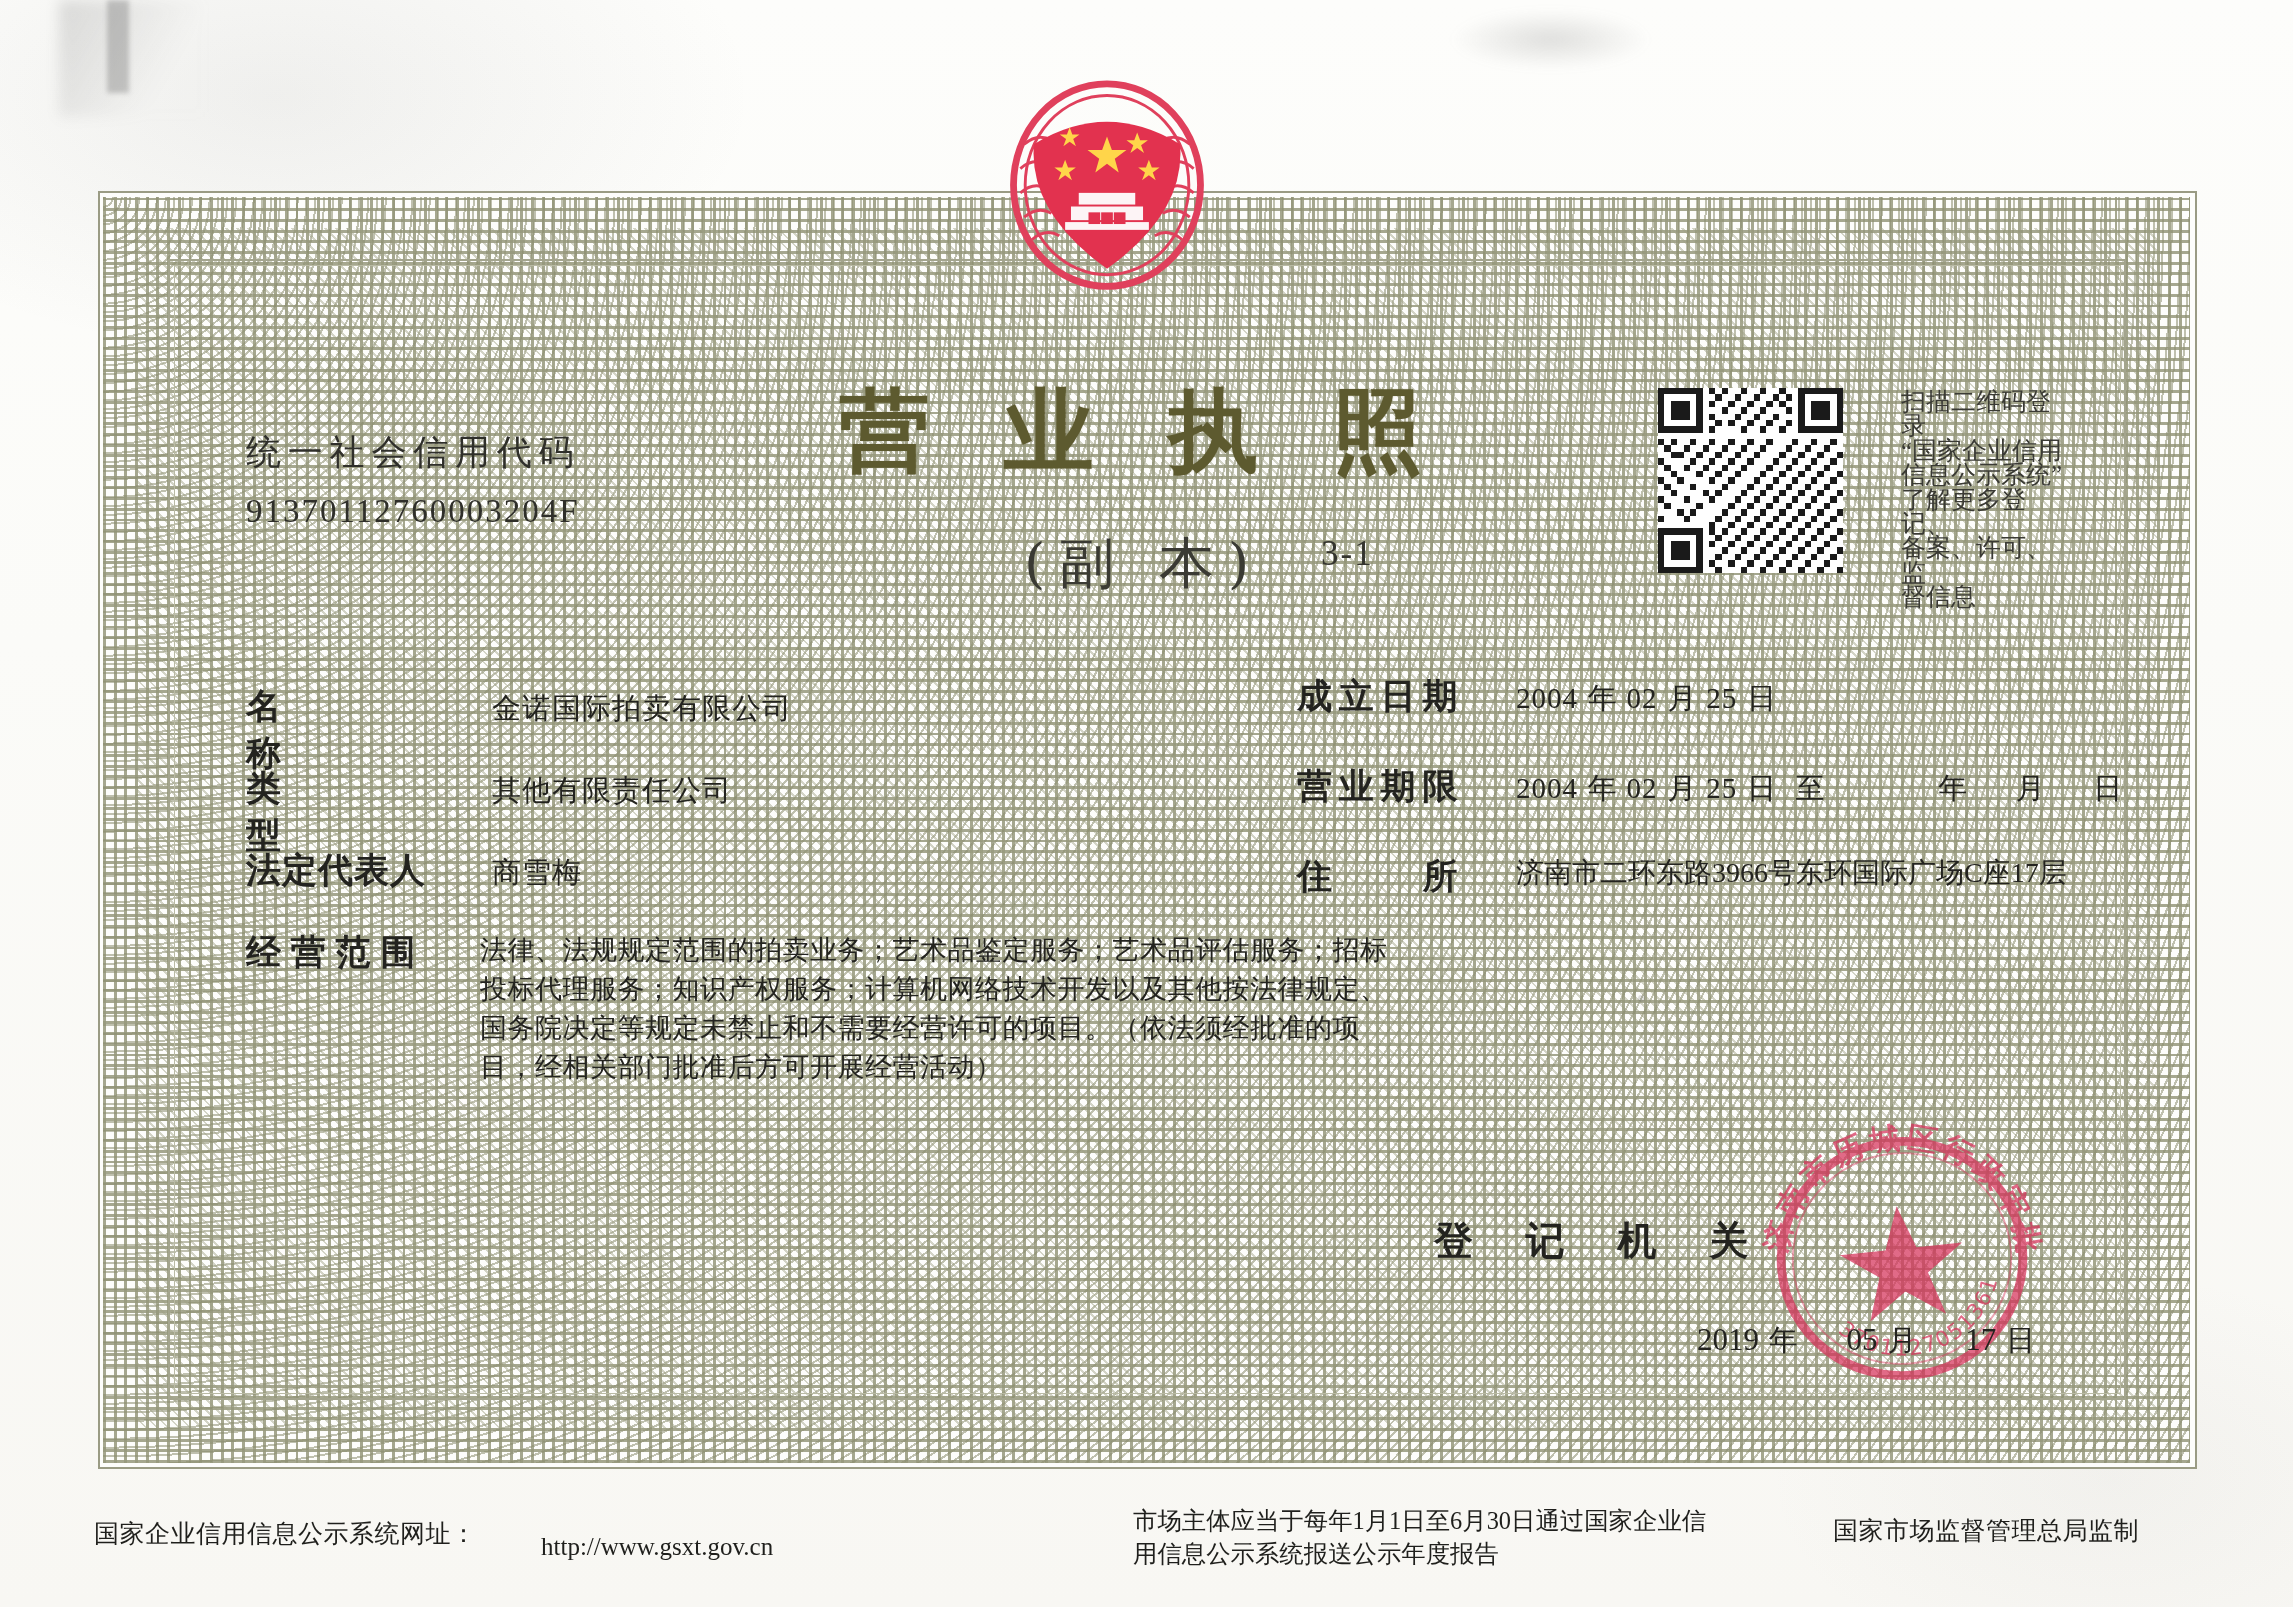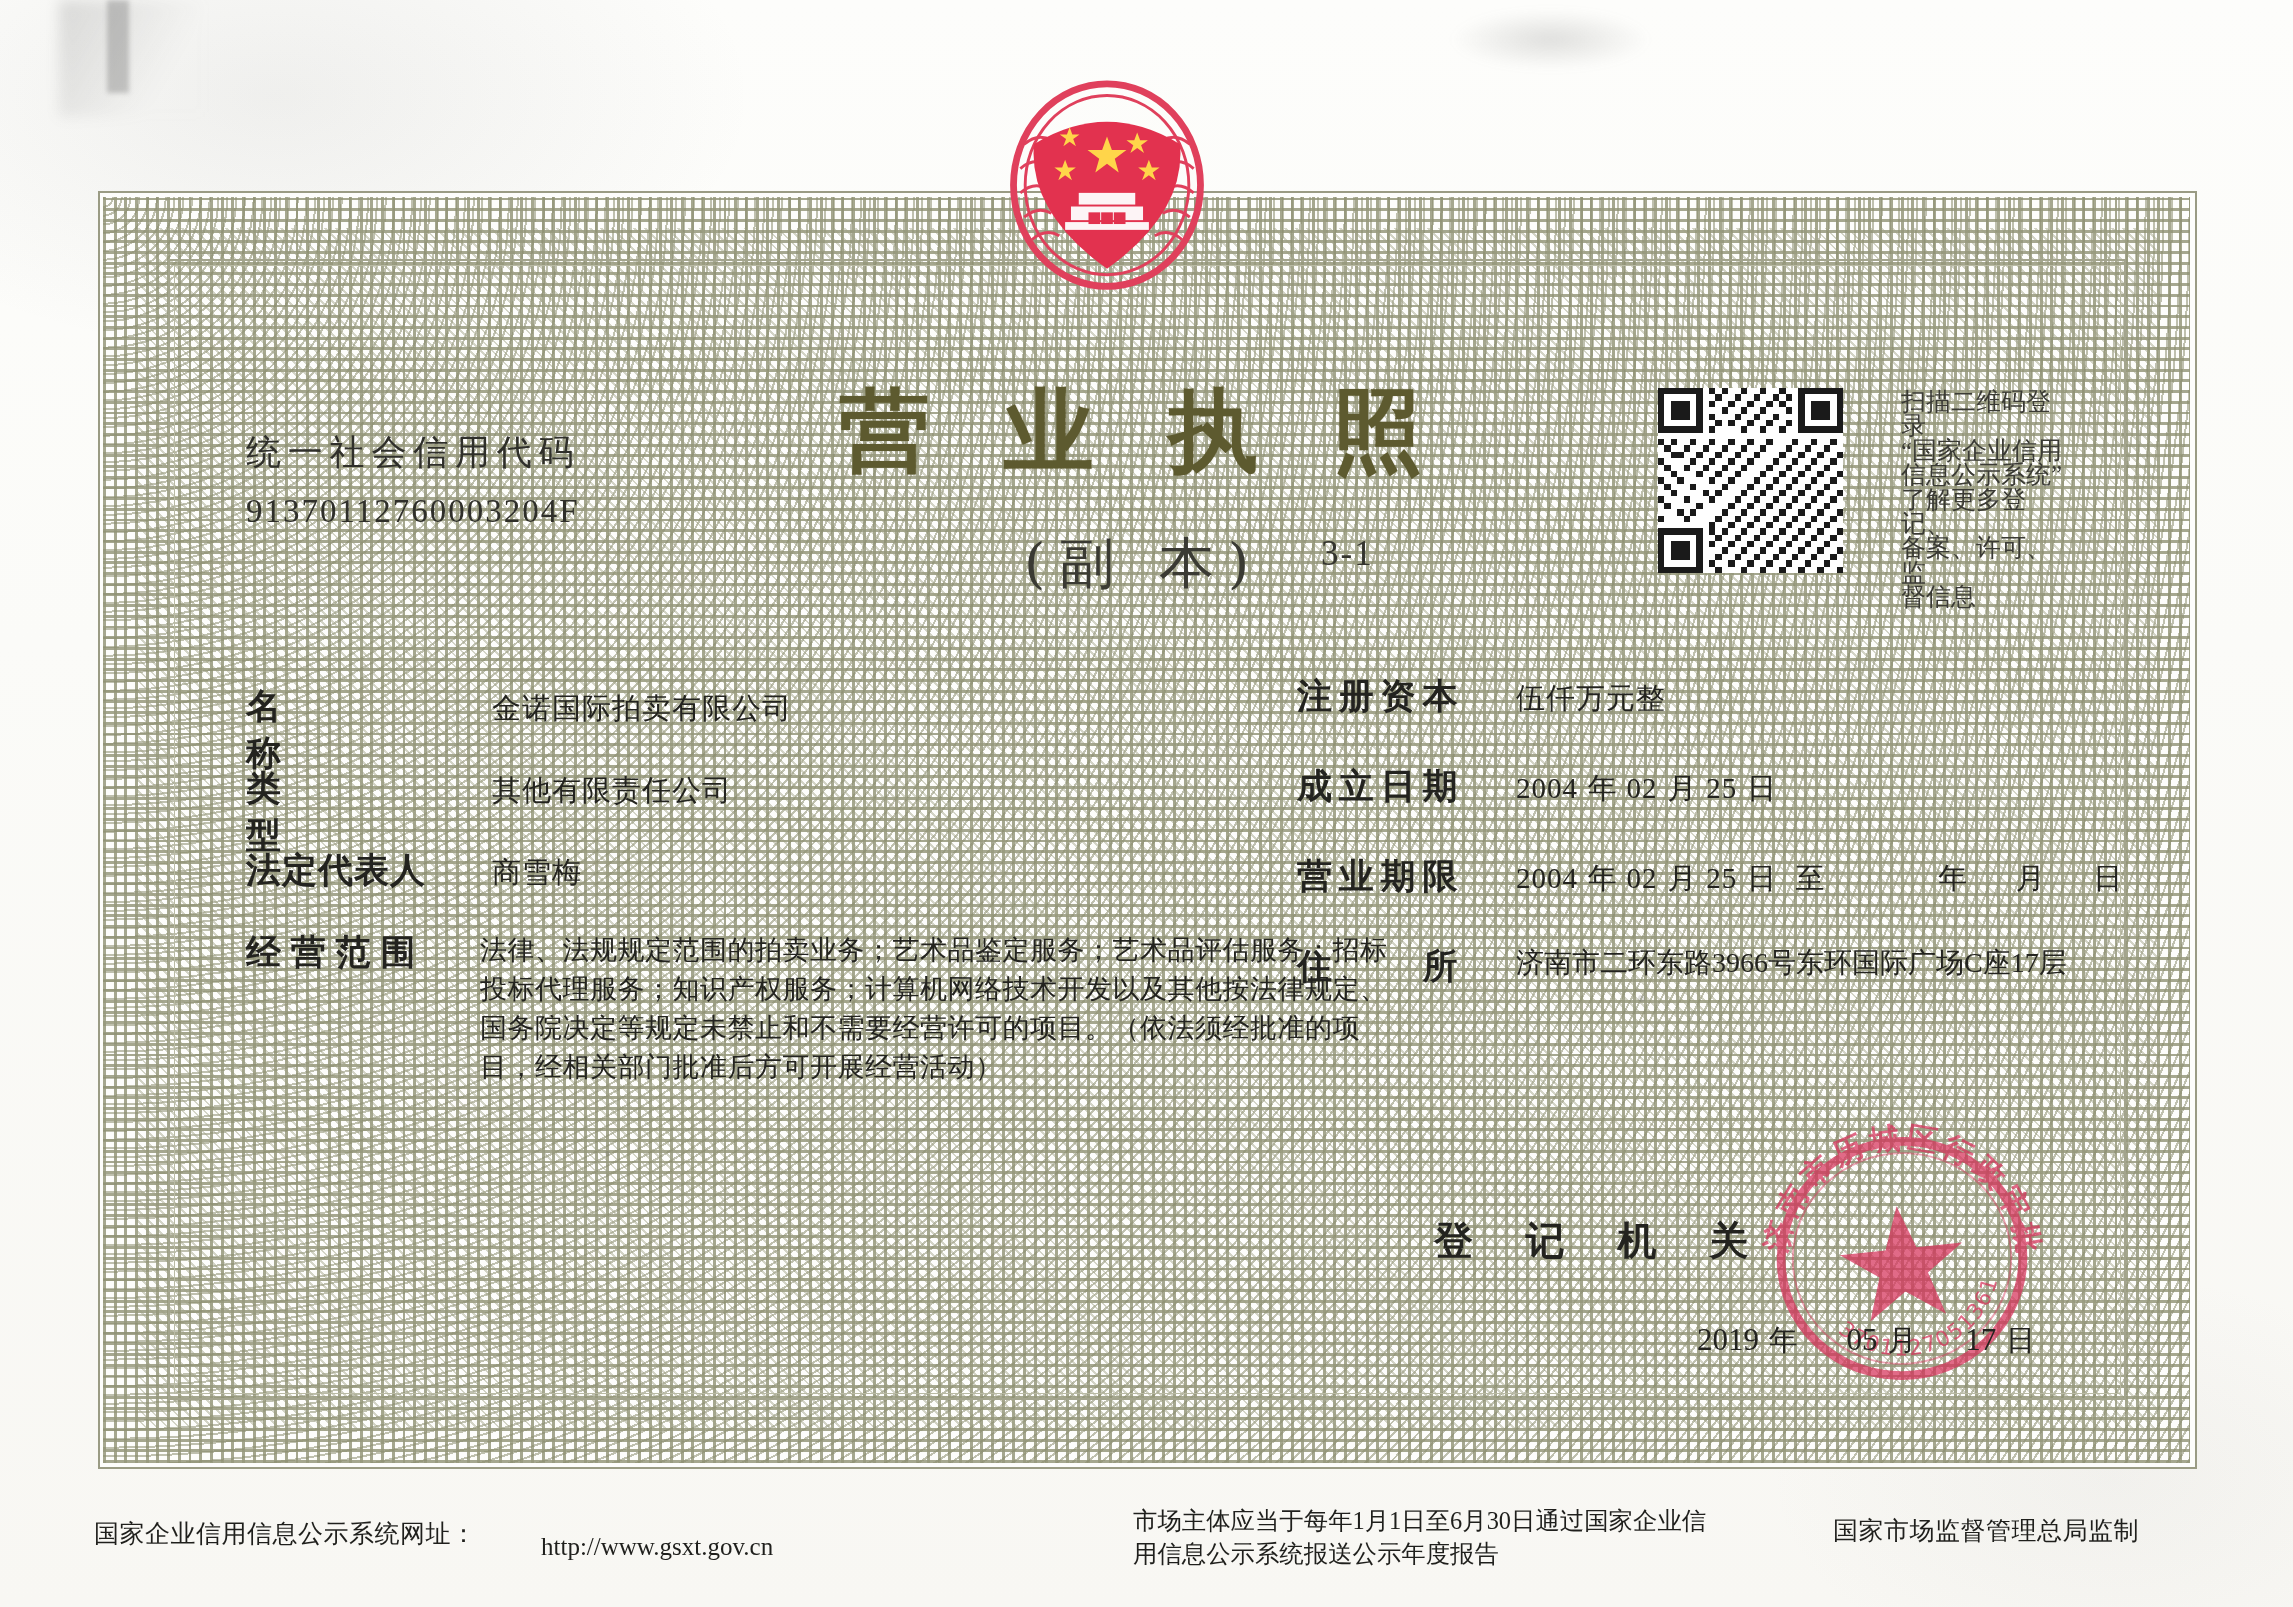--- a/index.html
+++ b/index.html
@@ -667,24 +667,20 @@
       <span class="lab">法定代表人</span>
       <span class="val">商雪梅</span>
     </div>
     <div class="row" style="height:176px;">
       <span class="lab sp1">经营范围</span>
       <span class="scope-val">法律、法规规定范围的拍卖业务；艺术品鉴定服务；艺术品评估服务；招标投标代理服务；知识产权服务；计算机网络技术开发以及其他按法律规定、国务院决定等规定未禁止和不需要经营许可的项目。（依法须经批准的项目，经相关部门批准后方可开展经营活动）</span>
     </div>
   </div>
 
   <div class="fields-right">
-    <div class="rrow" style="height:57px;">
-      <span class="lab">注册资本</span>
-      <span class="val">伍仟万元整</span>
-    </div>
 
     <div class="rrow" style="height:57px;">
       <span class="lab">成立日期</span>
       <span class="date-val">
         <span class="num">2004</span><span class="cn">年</span><span class="num">02</span><span class="cn">月</span><span class="num">25</span><span class="cn">日</span>
       </span>
     </div>
 
     <div class="rrow" style="height:57px;">
       <span class="lab">营业期限</span>

